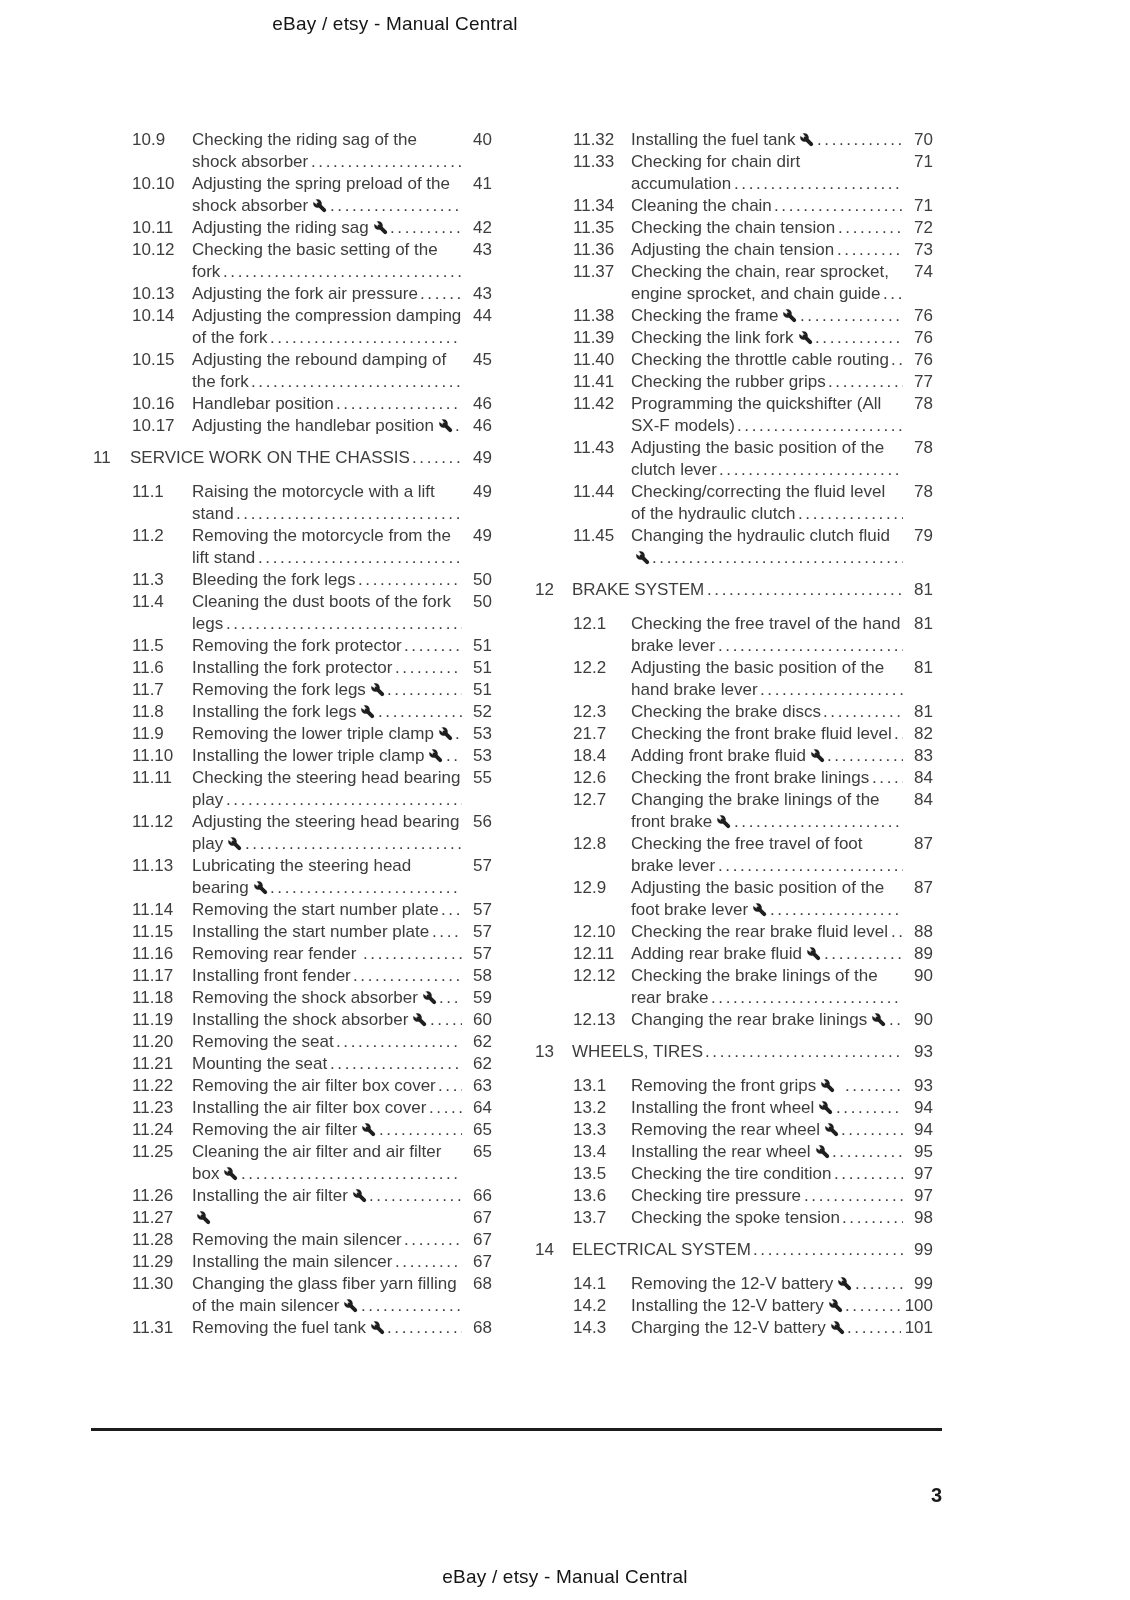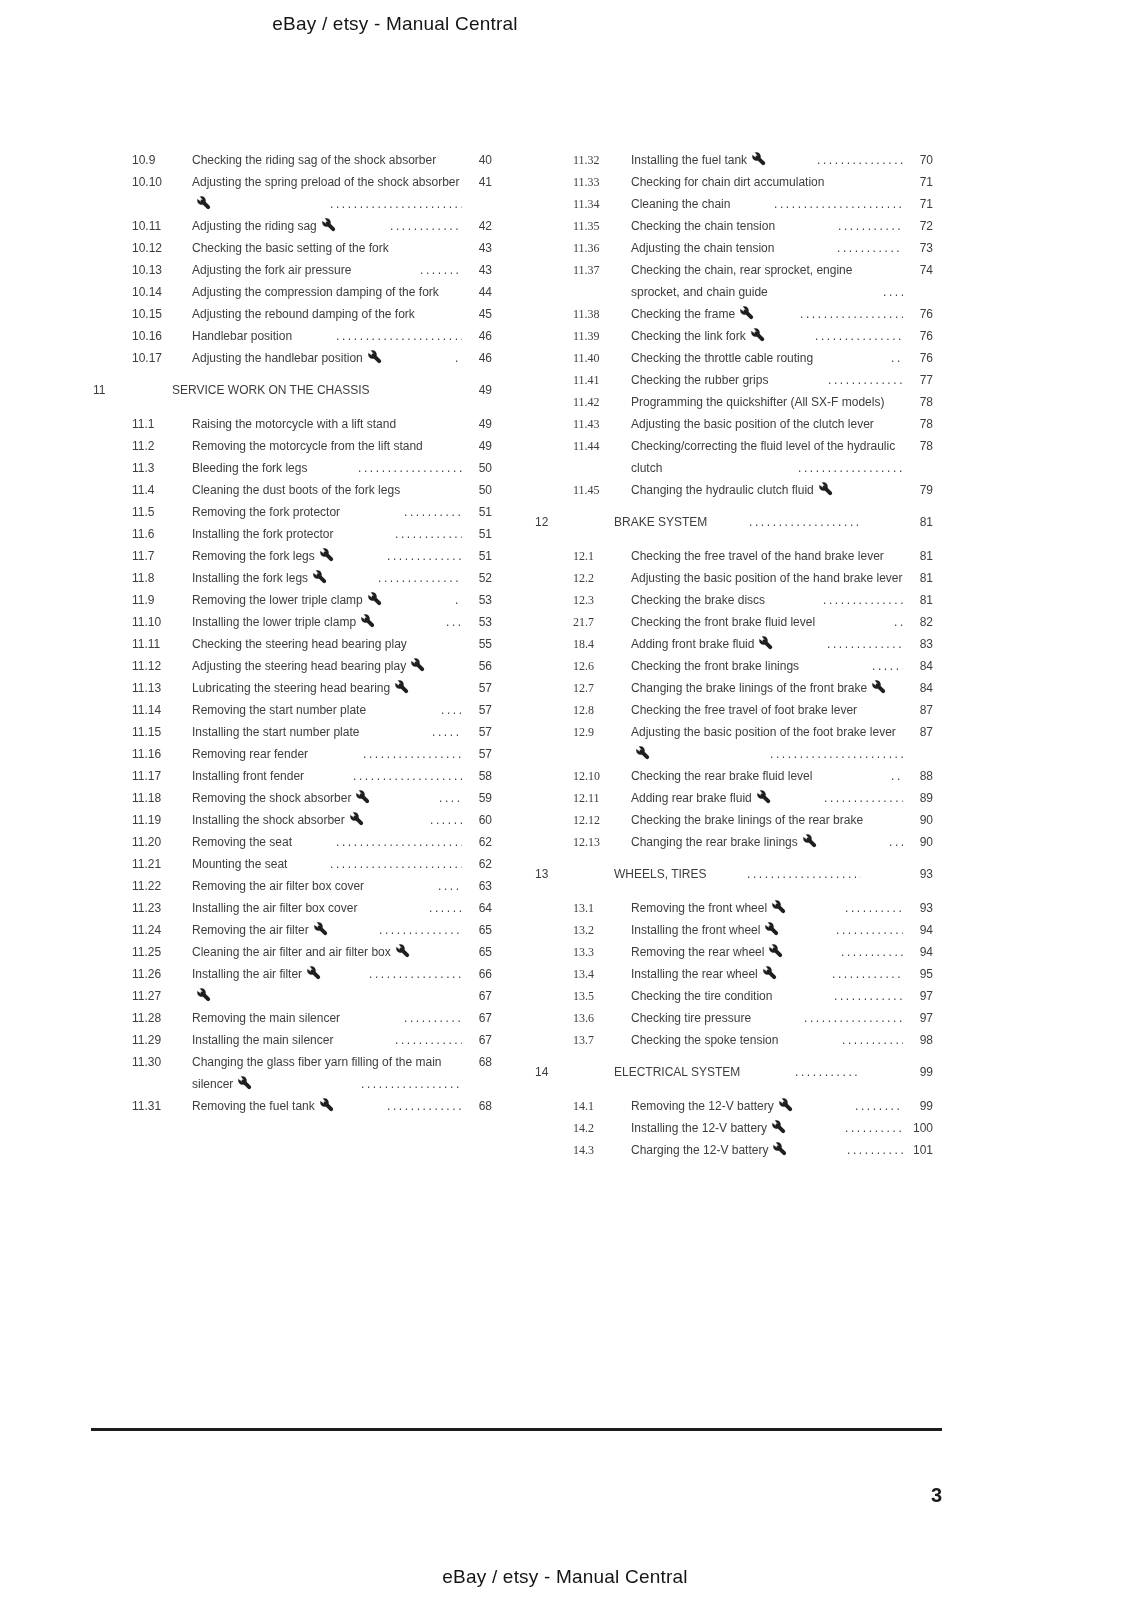--- a/index.html
+++ b/index.html
@@ -12,27 +12,27 @@
     font-size:19px; color:#151515; letter-spacing:0.2px;
   }
   .toc-box {
     position:absolute; top:0; right:0; width:342px; height:78px;
     background:#a9a9a9; display:flex; align-items:center; justify-content:center;
   }
   .toc-box .toc-box-text {
     font-size:31px; font-weight:bold; color:#0e0e0e; white-space:nowrap;
     transform:scaleX(0.84); letter-spacing:0.5px;
   }
-  .col { position:absolute; top:149px; font-size:12px; line-height:22px; }
+  .col { position:absolute; top:129px; font-size:17px; line-height:22px; }
   .col-left  { left:91px;  width:401px; }
   .col-right { left:533px; width:400px; }
   .row { display:flex; align-items:flex-start; }
   .row.entry .num   { flex:0 0 60px; margin-left:41px; }
-  .col-right .row.entry .num { flex-basis:58px; margin-left:40px;font-family:Liberation Serif, serif; }
-  .row.section { margin-top:10px; margin-bottom:12px;gap:42px; }
+  .col-right .row.entry .num { flex-basis:58px; margin-left:40px; }
+  .row.section { margin-top:10px; margin-bottom:12px; }
   .row.section .num { flex:0 0 37px; margin-left:2px; }
   .num { white-space:nowrap; }
   .mid { flex:1 1 auto; position:relative; overflow:hidden; }
   .dotfill {
     position:absolute; right:0; height:22px; overflow:hidden;
     white-space:nowrap; letter-spacing:2.6px; color:#3d3d3d;
   }
   .page-num { flex:0 0 auto; margin-left:4px; min-width:26px; text-align:right; white-space:nowrap; }
   .wrench { display:inline-block; width:14px; height:14px; margin-left:5px; vertical-align:-1.5px; }
   .wrench svg { display:block; width:100%; height:100%; }
@@ -509,21 +509,21 @@
             </svg></span><span class="dotfill" style="left: 258px; top: 0px;">..........................................................................................</span></span>
     <span class="page-num">90</span>
   </div>
       <div class="row section">
     <span class="num">13</span>
     <span class="mid"><span>WHEELS, TIRES</span><span class="dotfill" style="left: 133px; top: 0px;">..........................................................................................</span></span>
     <span class="page-num">93</span>
   </div>
       <div class="row entry">
     <span class="num">13.1</span>
-    <span class="mid"><span>Removing the front wheel</span><span class="wrench"><svg viewBox="0 0 100 100" xmlns="http://www.w3.org/2000/svg">
+    <span class="mid"><span>Removing the front grips</span><span class="wrench"><svg viewBox="0 0 100 100" xmlns="http://www.w3.org/2000/svg">
               <line x1="38" y1="38" x2="80" y2="80" stroke="#1f1f1f" stroke-width="28" stroke-linecap="round"></line>
               <circle cx="32" cy="32" r="21" fill="none" stroke="#1f1f1f" stroke-width="19"></circle>
               <rect x="-2" y="3" width="32" height="22" transform="rotate(45 14 14)" fill="#ffffff"></rect>
             </svg></span><span class="dotfill" style="left: 214px; top: 0px;">..........................................................................................</span></span>
     <span class="page-num">93</span>
   </div>
       <div class="row entry">
     <span class="num">13.2</span>
     <span class="mid"><span>Installing the front wheel</span><span class="wrench"><svg viewBox="0 0 100 100" xmlns="http://www.w3.org/2000/svg">
               <line x1="38" y1="38" x2="80" y2="80" stroke="#1f1f1f" stroke-width="28" stroke-linecap="round"></line>

